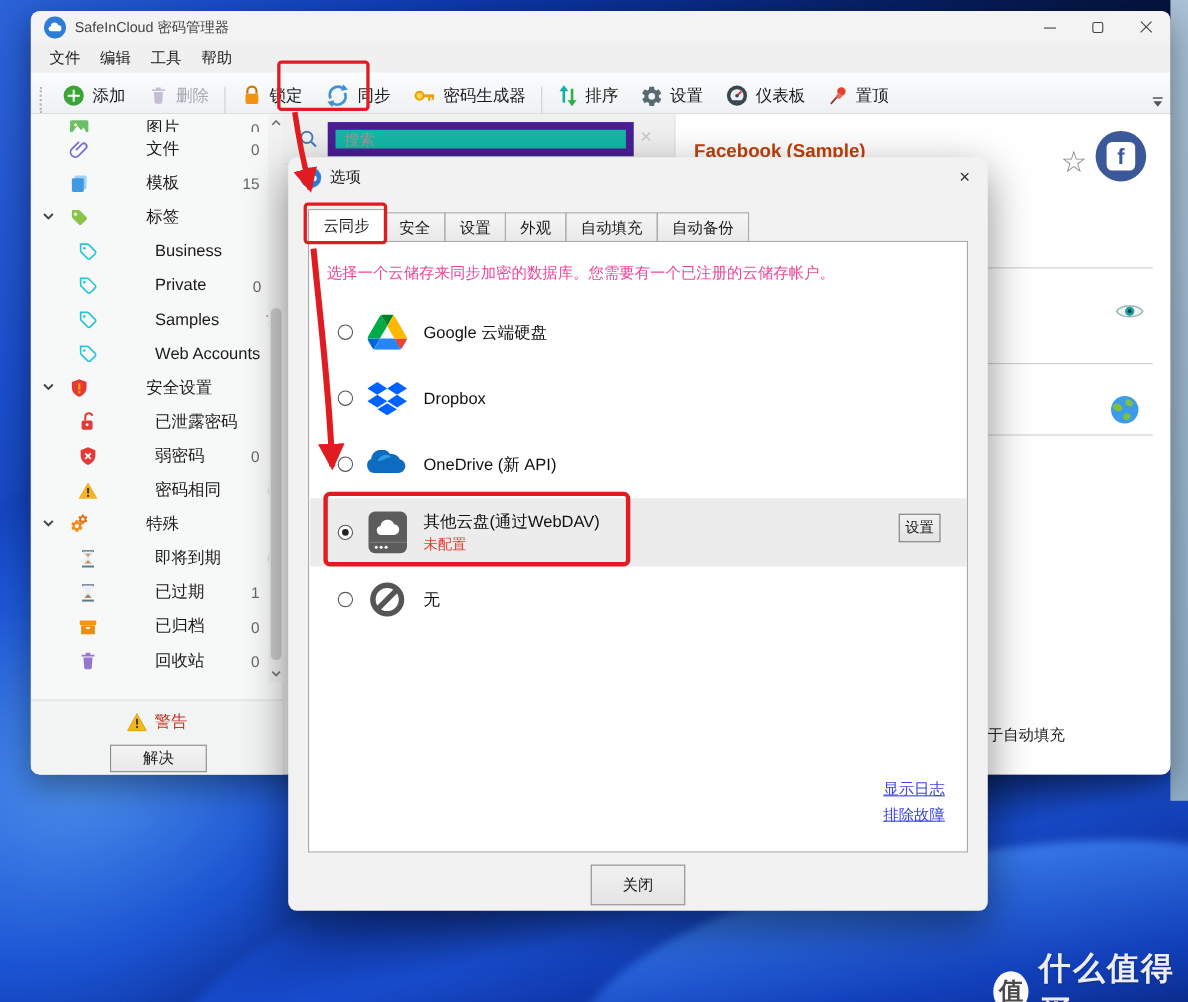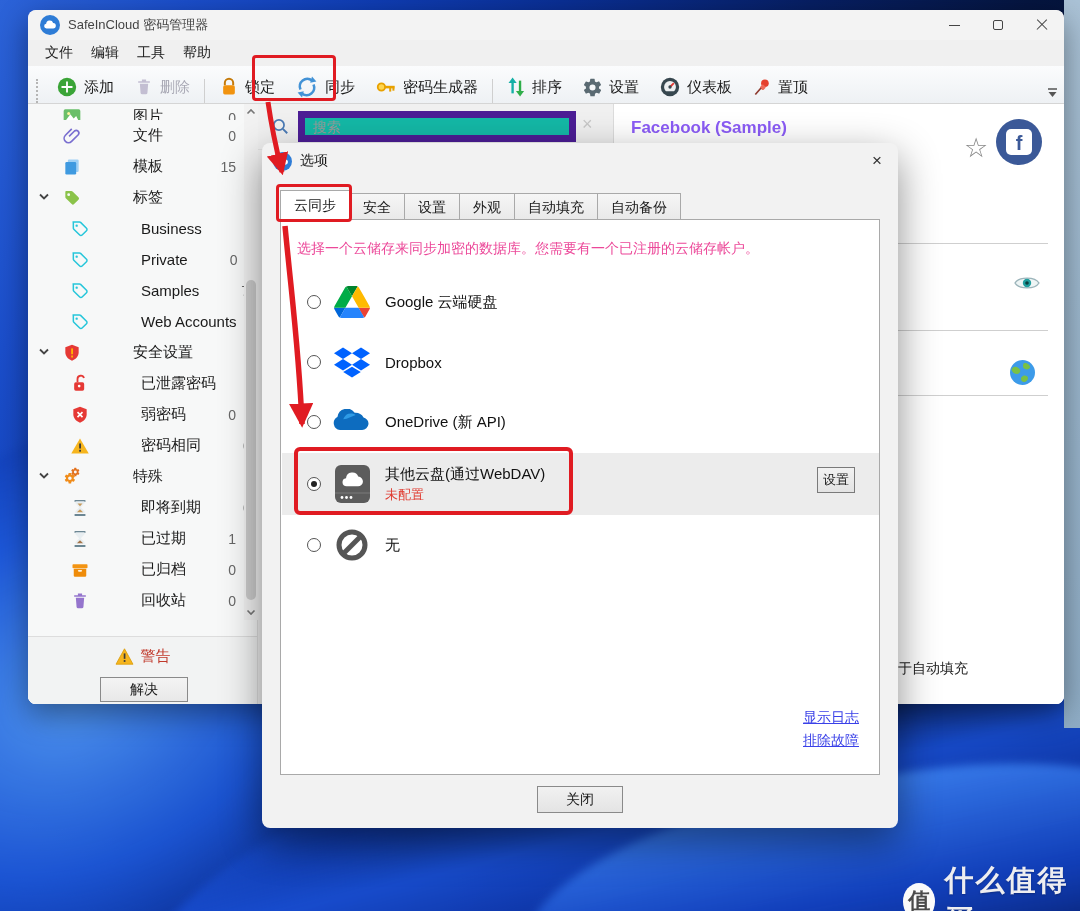--- a/index.html
+++ b/index.html
@@ -73,21 +73,21 @@
   
   .midpanel { position:absolute; left:230px; top:0; width:355px; height:600px; background:#f0f0f0; }
   .searchrow { position:absolute; left:0; top:0; width:100%; height:46px; background:#f0f0f0; border-bottom:1px solid #e2e2e2; }
   .search-input { position:absolute; left:40px; top:7px; width:278px; height:31px; border:7px solid #4c1d95;
     background:#14b8a6; font-size:14px; padding:0 8px; color:#333; font-family:"Liberation Sans",sans-serif; }
   .search-input::placeholder { color:#9a9a9a; }
   .search-clear { position:absolute; left:324px; top:10px; font-size:18px; color:#c7c7c7; }
 
   
   .rightpanel { position:absolute; left:585px; top:0; width:451px; height:600px; background:#fff; border-left:1px solid #dcdcdc; }
-  .detail-title { position:absolute; left:17px; top:14px; font-size:17px; font-weight:bold; color:#8b5cf6; }
+  .detail-title { position:absolute; left:17px; top:24px; font-size:17px; font-weight:bold; color:#c2410c; }
   .star { position:absolute; left:350px; top:28px; font-size:27px; color:#888; }
   .fb-badge { position:absolute; left:382px; top:15px; width:46px; height:46px; border-radius:50%; background:#3b5998;
     display:flex; align-items:center; justify-content:center; }
   .fb-sq { width:26px; height:26px; background:#fff; border-radius:5px; display:flex; align-items:flex-end; justify-content:center; }
   .fb-f { font-size:20px; font-weight:bold; color:#3b5998; line-height:24px; }
   .hdiv { position:absolute; left:0; width:434px; border-top:1px solid #cfcfcf; }
   .eye-ic { position:absolute; left:400px; top:170px; }
   .globe-ic { position:absolute; left:395px; top:255px; }
   .autofill-text { position:absolute; left:284px; top:556px; font-size:14px; color:#222; }
 
@@ -109,21 +109,21 @@
   .prov .radio { width:14px; height:14px; border:1px solid #555; border-radius:50%; margin-left:25px; background:#fff; position:relative; }
   .prov .radio.sel:after { content:""; position:absolute; left:3px; top:3px; width:6px; height:6px; border-radius:50%; background:#222; }
   .prov .pic { width:38px; height:38px; margin-left:12px; display:flex; align-items:center; justify-content:center; }
   .prov .pname { margin-left:14px; font-size:15px; color:#111; }
   .prov.hl { background:#ececec; height:62px; }
   .pstack .psub { font-size:13px; color:#e03c31; margin-top:2px; }
   .cfg-btn { position:absolute; right:24px; top:14px; width:38px; height:26px; font-size:13px; color:#1a1a1a;
     background:linear-gradient(#f2f2f2,#e3e3e3); border:1px solid #7a7a7a; display:flex; align-items:center; justify-content:center; }
   .dlg-links { position:absolute; right:20px; bottom:22px; text-align:right; }
   .dlg-links a { display:block; font-size:14px; color:#3a41e8; text-decoration:underline; line-height:23px; }
-  .close-btn { position:absolute; left:275px; top:643px; width:86px; height:27px; font-size:14px; color:#1a1a1a;
+  .close-btn { position:absolute; left:275px; top:643px; width:86px; height:37px; font-size:14px; color:#1a1a1a;
     background:linear-gradient(#f1f1f1,#e4e4e4); border:1px solid #8a8a8a; display:flex; align-items:center; justify-content:center; }
 
   
   .ann-box { position:absolute; border:3px solid #e01b22; border-radius:4px; z-index:20; }
   .ann-sync { left:252px; top:55px; width:84px; height:46px; }
   .ann-tab { left:276px; top:184px; width:76px; height:38px; }
   .ann-webdav { left:294px; top:447px; width:279px; height:68px; border-width:4px; border-radius:6px; }
   .ann-svg { position:absolute; left:0; top:0; z-index:19; pointer-events:none; }
 
   

